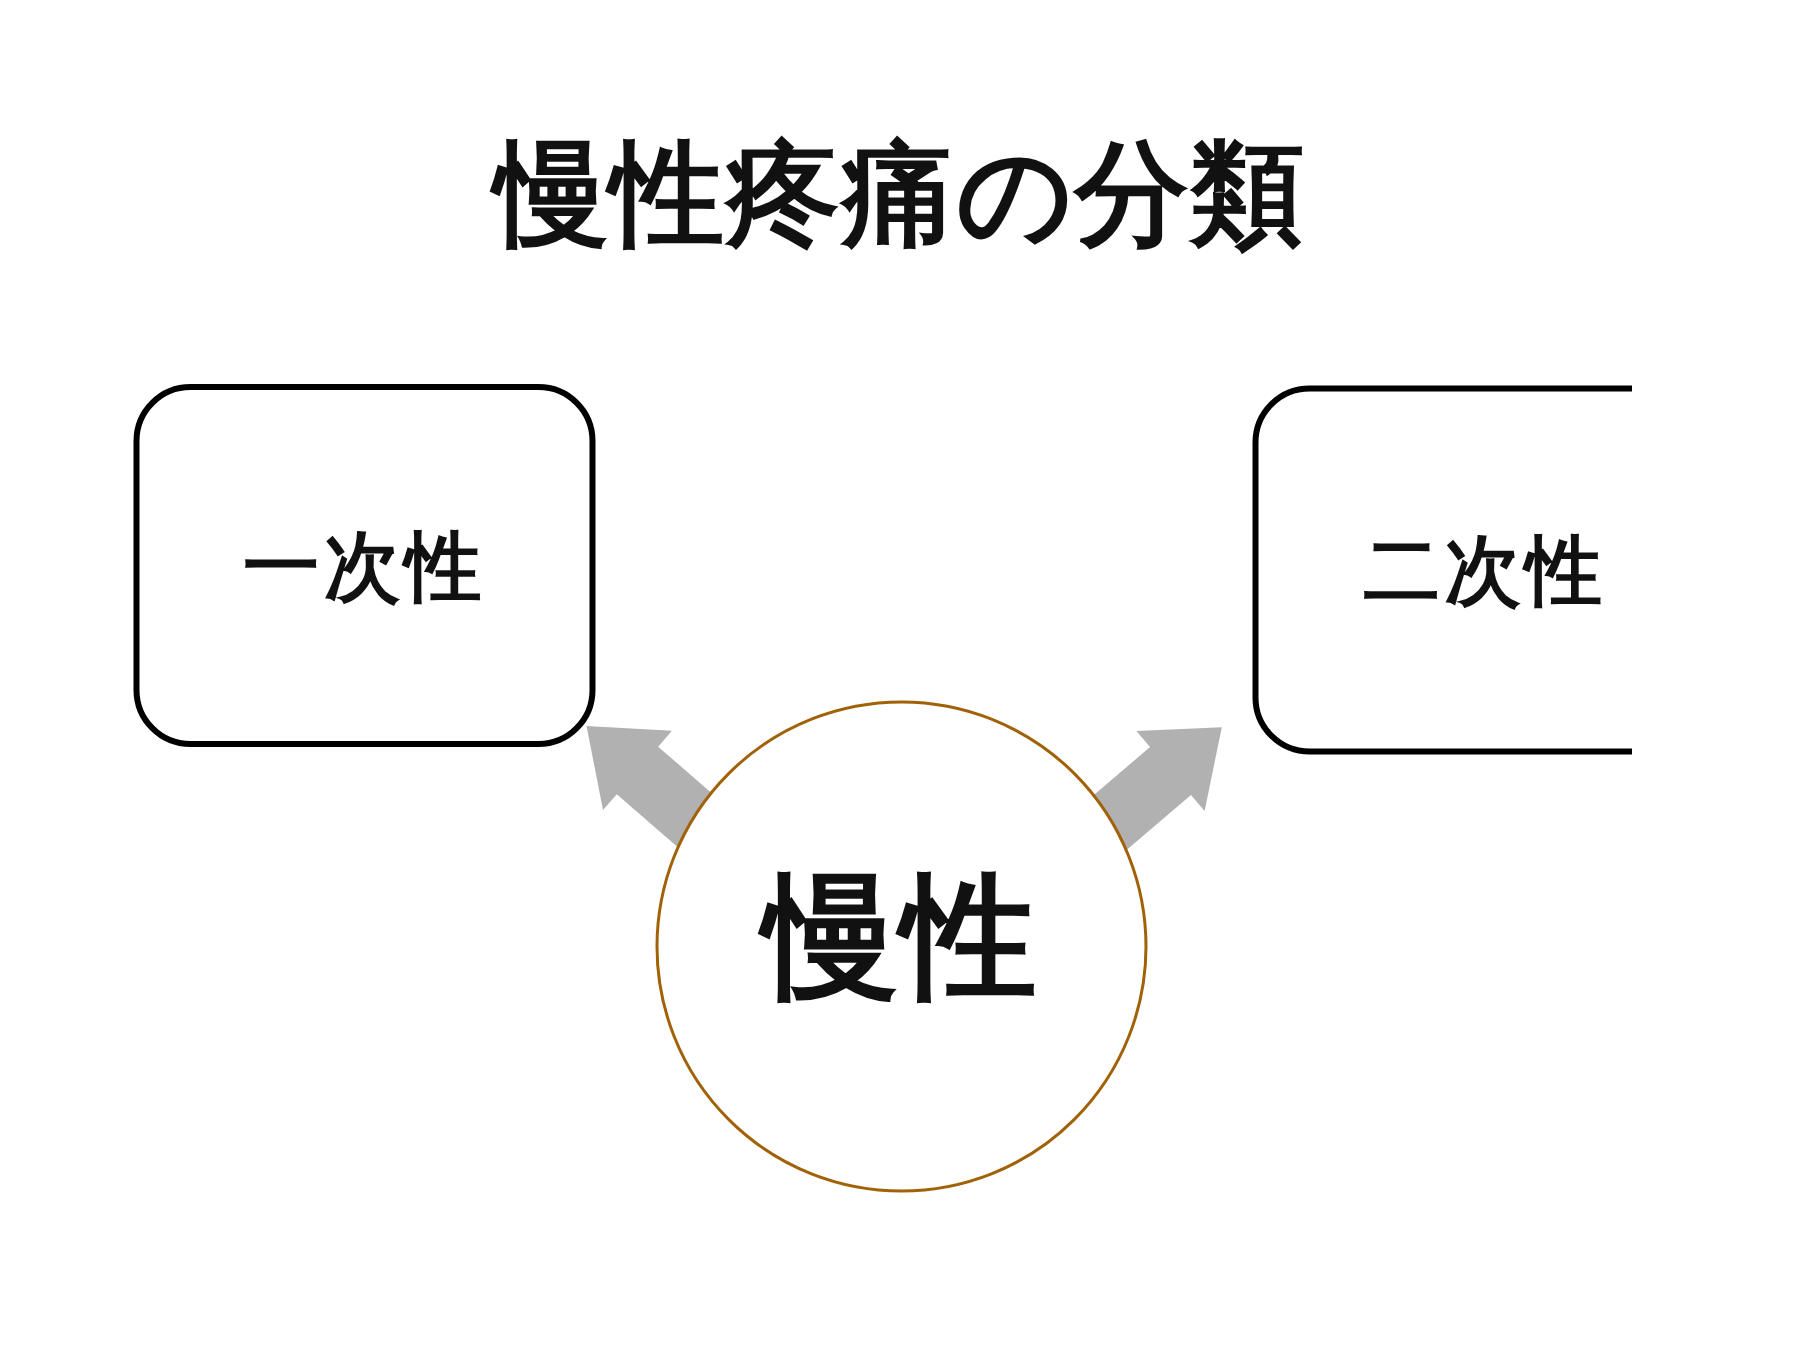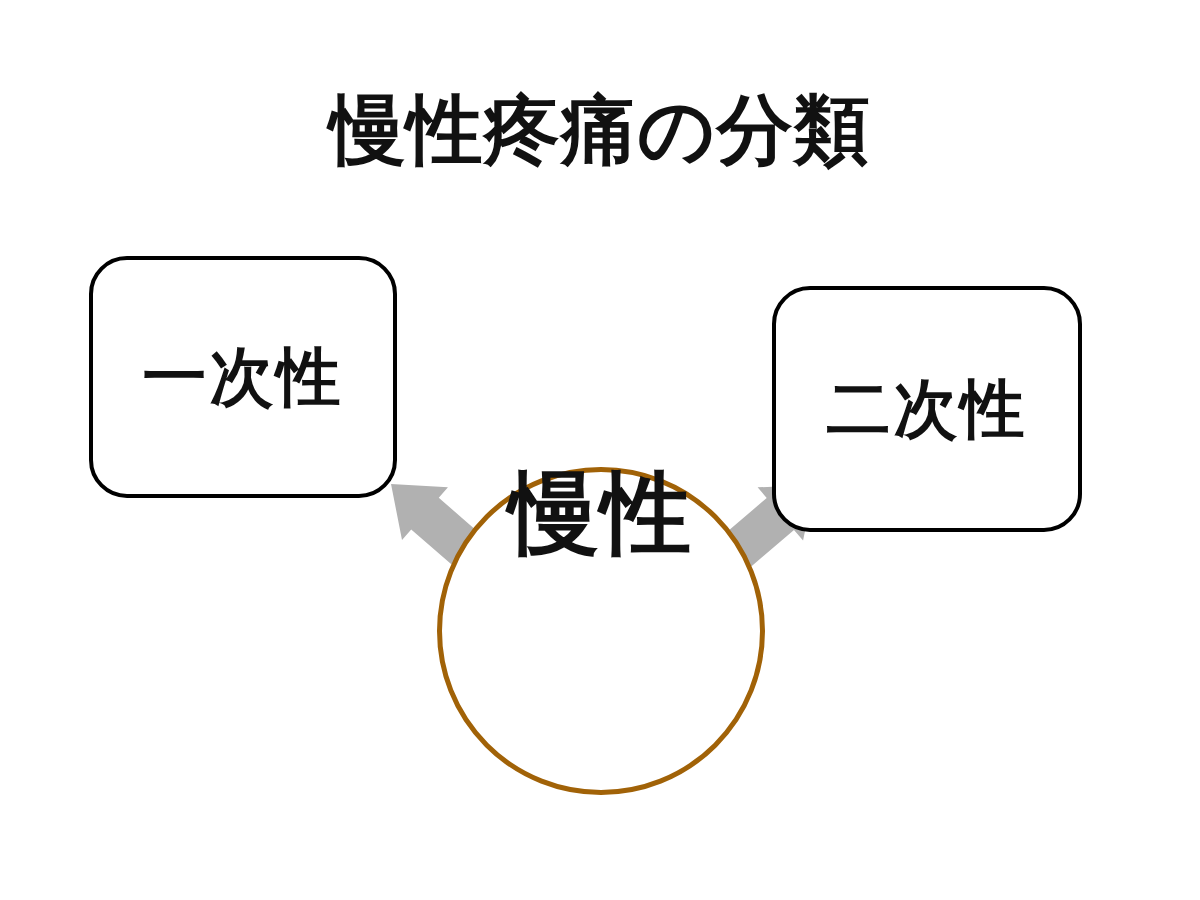--- a/index.html
+++ b/index.html
@@ -37,46 +37,45 @@
     justify-content: center;
     box-sizing: border-box;
   }
   .node-box.left {
     left: 89px;
     top: 256px;
     width: 308px;
     height: 242px;
   }
   .node-box.right {
-    left: 772px;
+    left: 835px;
     top: 257px;
     width: 310px;
     height: 246px;
-    margin-top: 29px;
   }
   .node-box .box-label {
-    font-size: 64px;
+    font-size: 51px;
     font-weight: bold;
     color: #111111;
     letter-spacing: 3px;
     line-height: 1;
   }
   .node-circle {
     position: absolute;
     left: 437px;
     top: 467px;
     width: 328px;
     height: 328px;
     background: #ffffff;
-    border: 5px solid #a16207;
+    border: 2px solid #a16207;
     border-radius: 50%;
     display: flex;
     flex-direction: column;
     align-items: center;
-    justify-content: flex-start;
+    justify-content: center;
     box-sizing: border-box;
   }
   .node-circle .circle-line {
     font-size: 90px;
     font-weight: bold;
     color: #111111;
     line-height: 106px;
     letter-spacing: 2px;
   }
   .circle-text-wrap {

